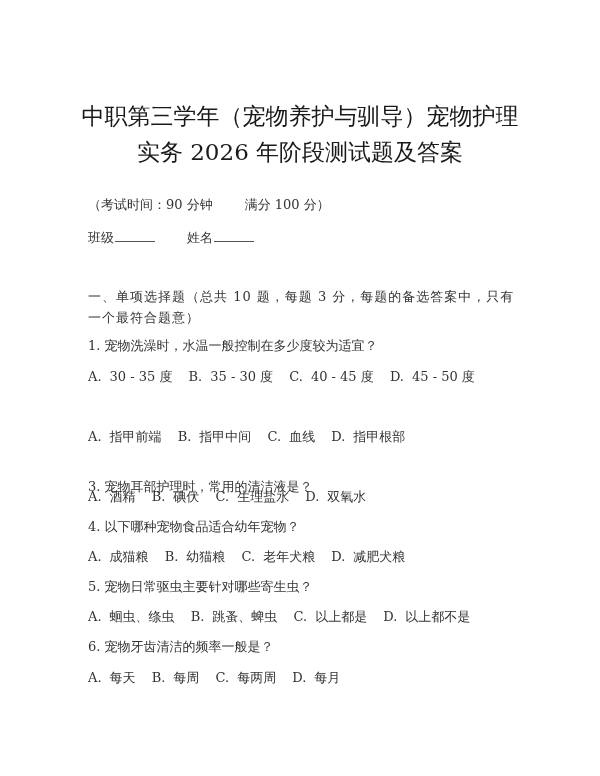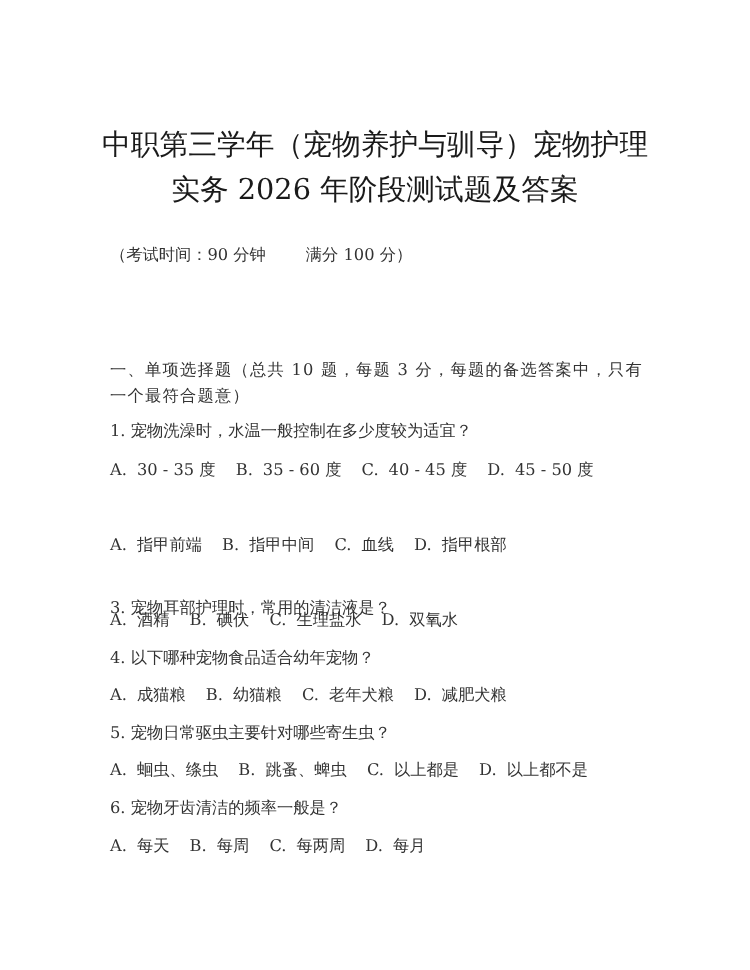--- a/index.html
+++ b/index.html
@@ -63,28 +63,31 @@
 
   <h1 class="title">
     <span>中职第三学年（宠物养护与驯导）宠物护理</span>
     <span>实务 2026 年阶段测试题及答案</span>
   </h1>
 
   <div class="line meta" style="top:196px;">
     <span>（考试时间：90 分钟</span><span class="gap-lg"></span><span>满分 100 分）</span>
   </div>
 
+  <div class="line meta" style="top:229px;">
+    <span>班级</span><span class="blank"></span><span class="gap-lg"></span><span>姓名</span><span class="blank"></span>
+  </div>
 
   <div class="line section" style="top:288px;"> 一、单项选择题（总共 10 题，每题 3 分，每题的备选答案中，只有</div>
   <div class="line section" style="top:309px;">一个最符合题意）</div>
 
   <div class="line" style="top:337px;">1.  宠物洗澡时，水温一般控制在多少度较为适宜？</div>
   <div class="line" style="top:368px;">
     <span class="opt"><span class="opt-letter">A.</span><span>30 - 35 度</span></span>
-    <span class="opt"><span class="opt-letter">B.</span><span>35 - 60 度</span></span>
+    <span class="opt"><span class="opt-letter">B.</span><span>35 - 30 度</span></span>
     <span class="opt"><span class="opt-letter">C.</span><span>40 - 45 度</span></span>
     <span class="opt"><span class="opt-letter">D.</span><span>45 - 50 度</span></span>
   </div>
 
   <div class="line" style="top:428px;">
     <span class="opt"><span class="opt-letter">A.</span><span>指甲前端</span></span>
     <span class="opt"><span class="opt-letter">B.</span><span>指甲中间</span></span>
     <span class="opt"><span class="opt-letter">C.</span><span>血线</span></span>
     <span class="opt"><span class="opt-letter">D.</span><span>指甲根部</span></span>
   </div>

